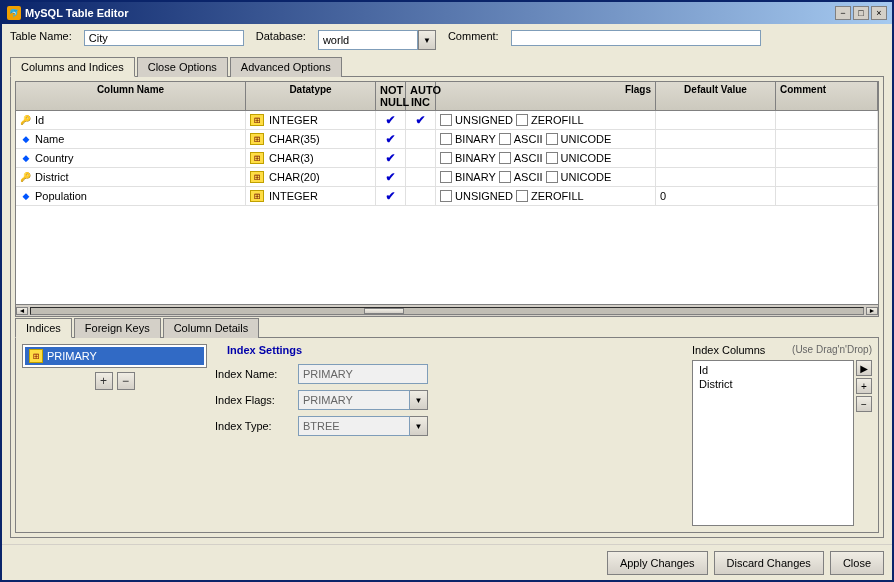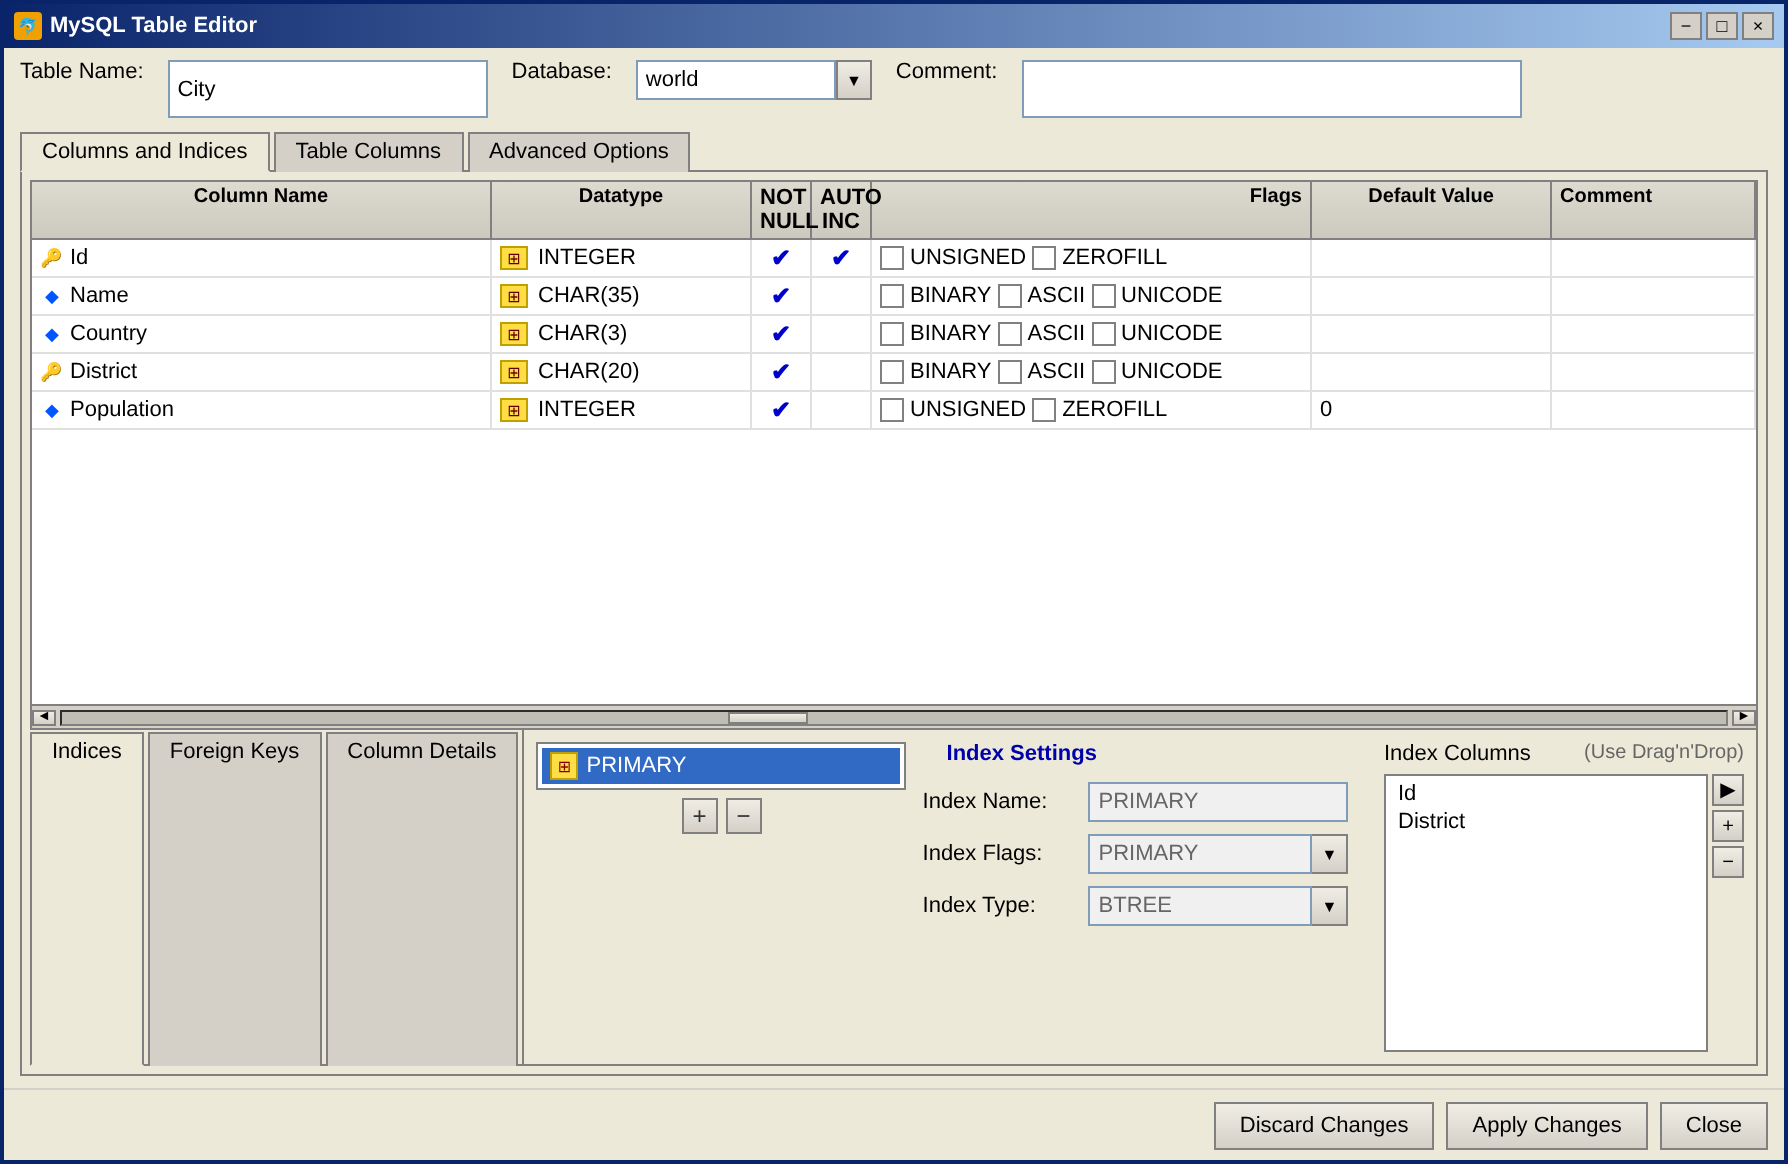--- a/index.html
+++ b/index.html
@@ -88,21 +88,21 @@
       font-size: 11px;
       color: #000;
       white-space: nowrap;
     }
 
     .form-input {
       border: 1px solid #7f9db9;
       background: white;
       padding: 2px 4px;
       font-size: 11px;
-      height: 29px;
+      height: 16px;
     }
 
     .form-input-tablename {
       width: 160px;
     }
 
     .form-input-comment {
       width: 250px;
     }
 
@@ -314,22 +314,23 @@
       border: 1px solid #808080;
       display: flex;
       align-items: center;
       justify-content: center;
       font-size: 7px;
       cursor: pointer;
     }
 
     
     .bottom-section {
-      height: 168px;
-      display: flex;
+      height: 216px;
+      display: flex;
+      flex-direction: column;
       flex-shrink: 0;
     }
 
     .bottom-tab-bar {
       display: flex;
       border-bottom: 1px solid #808080;
     }
 
     .bottom-tab {
       padding: 3px 10px;
@@ -596,21 +597,21 @@
         <input class="select-input" type="text" value="world" style="">
         <div class="dropdown-btn">▼</div>
       </div>
       <span class="form-label">Comment:</span>
       <input class="form-input form-input-comment" type="text" value="" style="">
     </div>
 
     <div class="tabs-container">
       <div class="tab-bar">
         <div class="tab active">Columns and Indices</div>
-        <div class="tab">Table Columns</div>
+        <div class="tab">Close Options</div>
         <div class="tab">Advanced Options</div>
       </div>
 
       <div class="tab-content">
         <div class="columns-table-area">
 
           <div class="table-header">
             <div class="table-header-cell" style="text-align:center;">Column Name</div>
             <div class="table-header-cell">Datatype</div>
             <div class="table-header-cell table-header-small">NOT<br>NULL</div>
@@ -824,18 +825,18 @@
 
           </div>
         </div>
 
       </div>
     </div>
 
   </div>
 
   <div class="action-bar">
+    <button class="action-btn">Apply Changes</button>
     <button class="action-btn">Discard Changes</button>
-    <button class="action-btn">Apply Changes</button>
     <button class="action-btn action-btn-primary">Close</button>
   </div>
 
 </div>
 
 </body></html>

